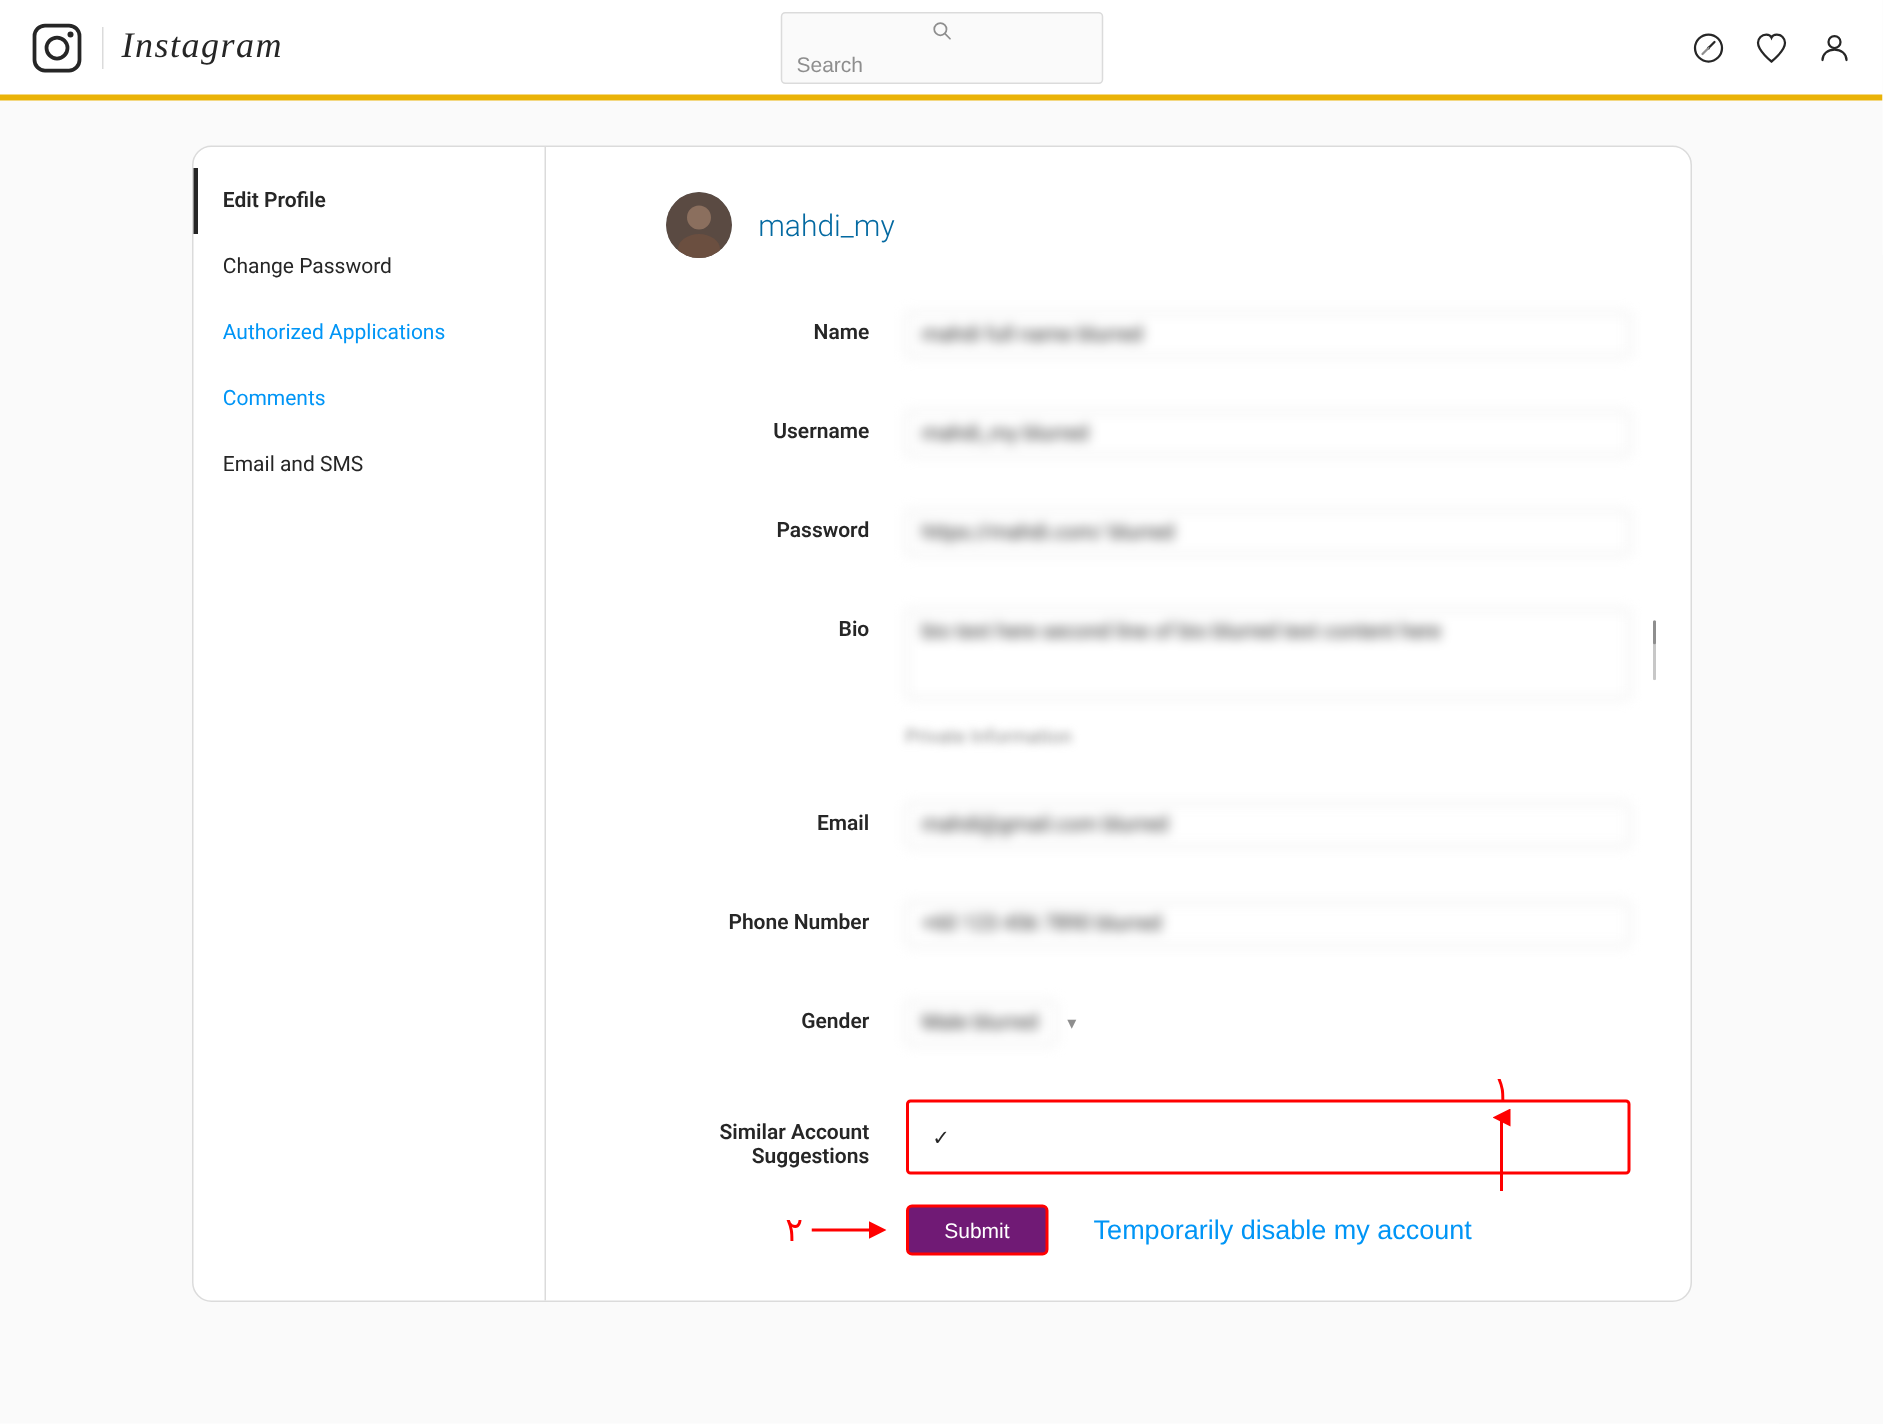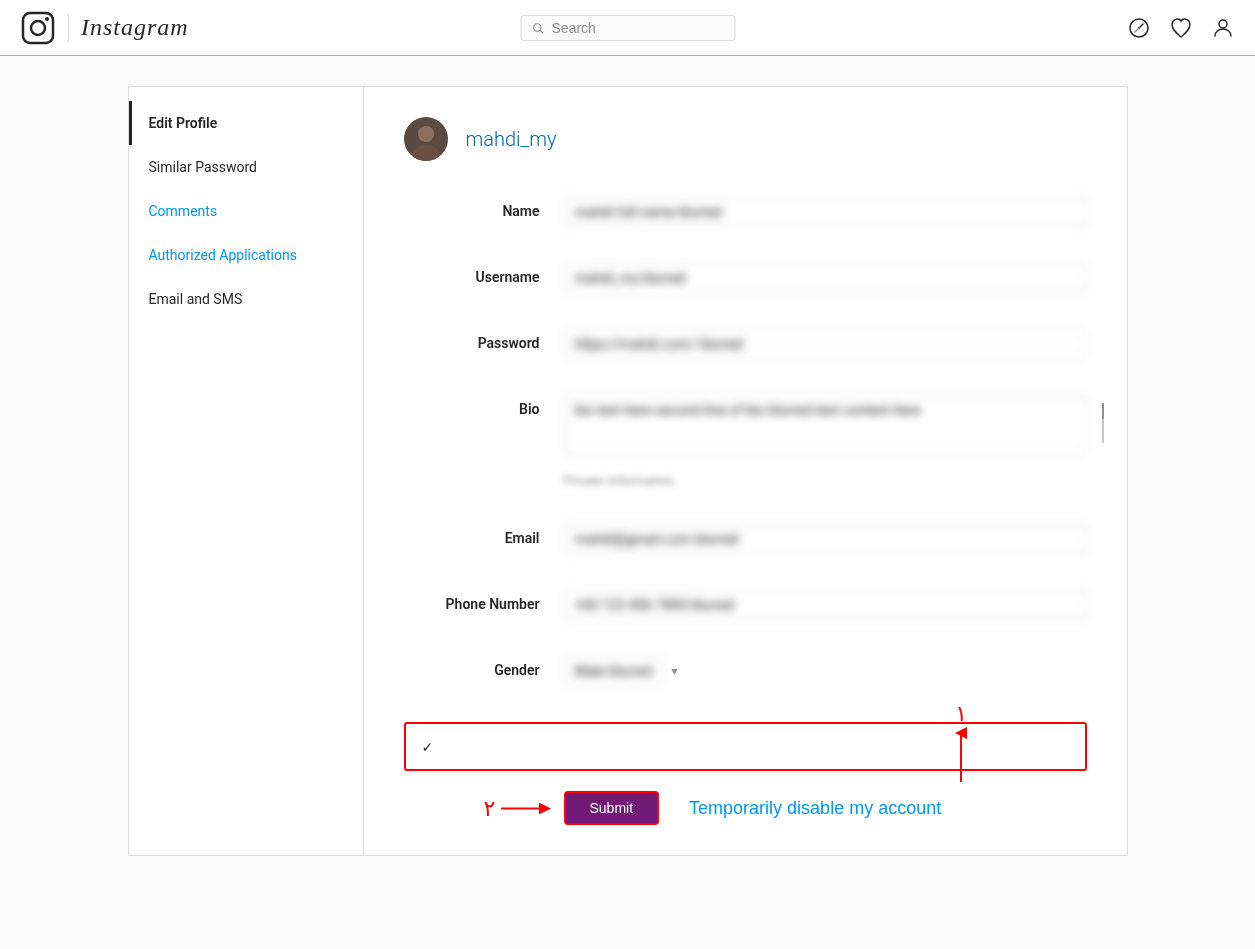--- a/index.html
+++ b/index.html
@@ -6,25 +6,25 @@
     body {
       font-family: -apple-system, BlinkMacSystemFont, "Segoe UI", Roboto, Helvetica, Arial, sans-serif;
       background: #fafafa;
       color: #262626;
       font-size: 14px;
     }
 
     
     .header {
       background: #fff;
-      border-bottom: 1px solid #eab308;
+      border-bottom: 4px solid #eab308;
       display: flex;
       align-items: center;
       padding: 0 20px;
-      height: 56px;
+      height: 67px;
       position: relative;
     }
     .header-logo {
       display: flex;
       align-items: center;
       gap: 12px;
     }
     .logo-icon {
       width: 36px;
       height: 36px;
@@ -48,20 +48,21 @@
     }
     .search-box {
       display: flex;
       align-items: center;
       background: #fafafa;
       border: 1px solid #dbdbdb;
       border-radius: 3px;
       padding: 4px 10px;
       width: 215px;
       gap: 8px;
+      flex-direction: column;
     }
     .search-box input {
       border: none;
       background: transparent;
       outline: none;
       font-size: 14px;
       color: #262626;
       width: 100%;
     }
     .search-box input::placeholder { color: #8e8e8e; }
@@ -77,23 +78,24 @@
       display: flex;
       align-items: center;
     }
 
     
     .page-container {
       max-width: 1000px;
       margin: 30px auto;
       background: #fff;
       border: 1px solid #dbdbdb;
-      border-radius: 1px;
+      border-radius: 13px;
       display: flex;
       min-height: 700px;
+      gap: 40px;
     }
 
     
     .sidebar {
       width: 235px;
       border-right: 1px solid #dbdbdb;
       padding: 14px 0;
       flex-shrink: 0;
     }
     .sidebar-item {
@@ -329,27 +331,27 @@
 </header>
 
 <div style="padding: 0 30px;">
   <div class="page-container">
 
     <nav class="sidebar">
       <div class="sidebar-item active">
         <span>Edit Profile</span>
       </div>
       <div class="sidebar-item">
-        <span>Similar Password</span>
+        <span>Change Password</span>
+      </div>
+      <div class="sidebar-item blue">
+        <span>Authorized Applications</span>
       </div>
       <div class="sidebar-item blue">
         <span>Comments</span>
-      </div>
-      <div class="sidebar-item blue">
-        <span>Authorized Applications</span>
       </div>
       <div class="sidebar-item">
         <span>Email and SMS</span>
       </div>
     </nav>
 
     <main class="main-content">
 
       <div class="profile-header">
         <div class="avatar-circle">
@@ -421,20 +423,23 @@
         <label class="form-label">Gender</label>
         <div class="form-value">
           <div class="gender-row">
             <div class="blurred-text" style="width:100px;">Male blurred</div>
             <span style="color:#8e8e8e; font-size:12px;">▾</span>
           </div>
         </div>
       </div>
 
       <div class="form-row">
+        <label class="form-label" style="padding-top:14px;">
+          <span>Similar Account Suggestions</span>
+        </label>
         <div class="form-value">
           <div class="suggestions-box">
             <span class="check-mark">✓</span>
           </div>
         </div>
       </div>
 
       <div class="submit-area">
         <div class="submit-wrapper" style="position:relative;">
 

